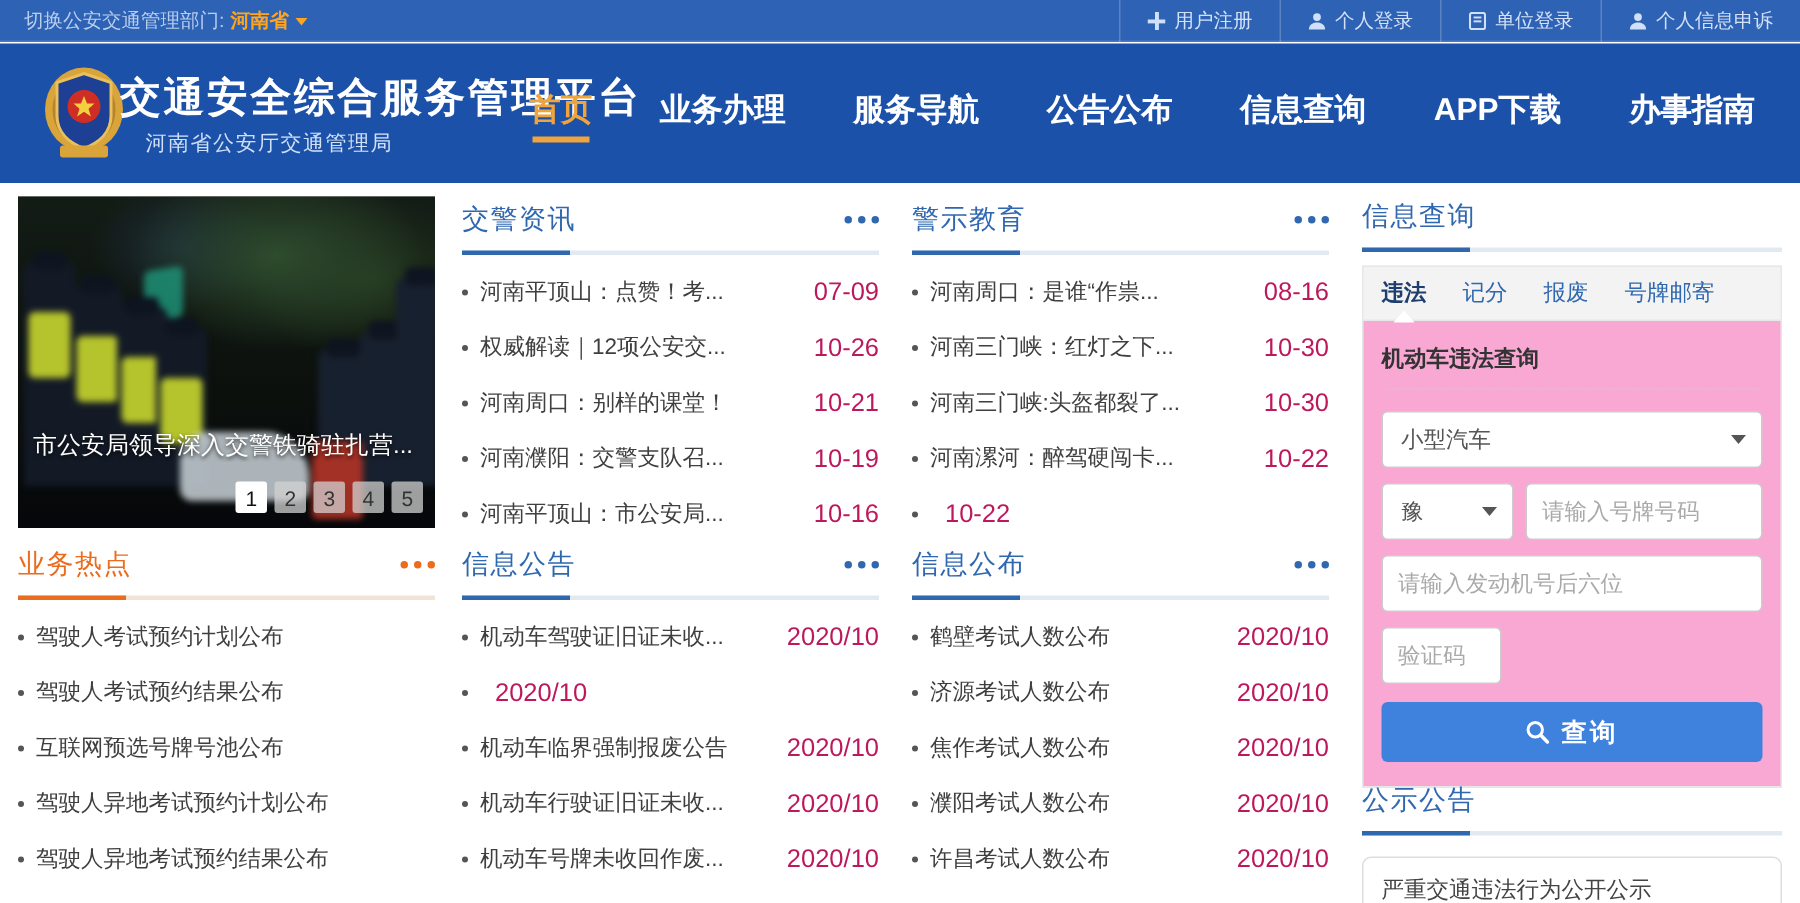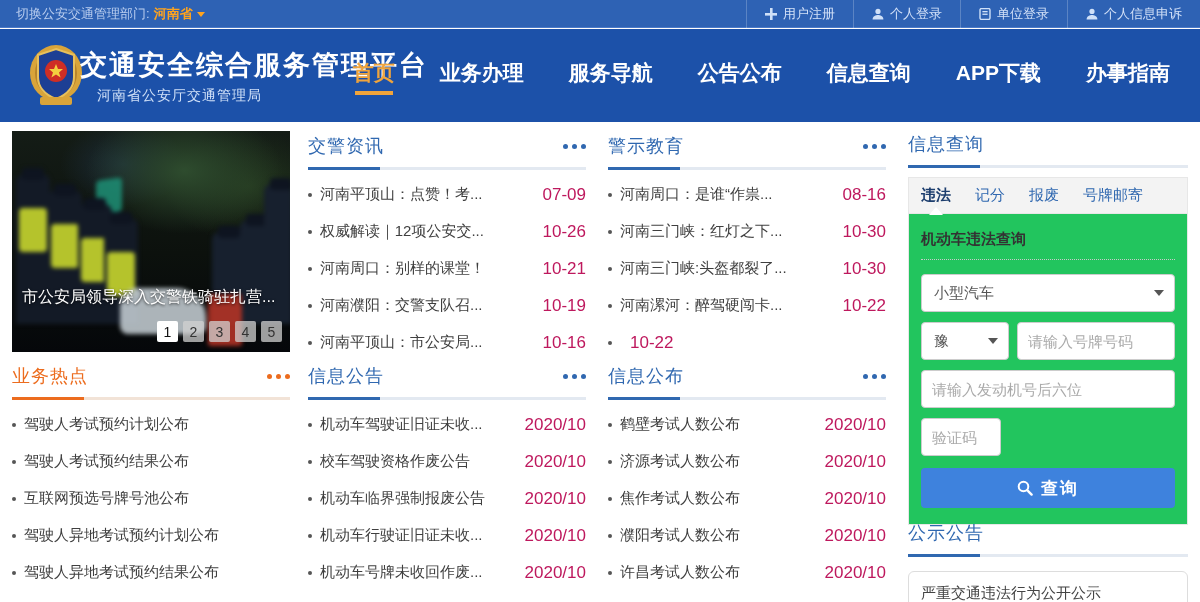--- a/index.html
+++ b/index.html
@@ -73,21 +73,21 @@
     display:flex; align-items:center; justify-content:center; border-radius:2px; cursor:pointer; }
   .page-num.active { background:#ffffff; color:#111; }
 
   
   .sidebar { position:absolute; left:908px; top:131px; width:280px; }
   .tabs { margin-top:9px; height:37px; background:#f3f3f3; border:1px solid #e7e7e7; display:flex; align-items:center; }
   .tab { position:relative; font-size:15px; color:#3068b0; padding:0 12px; cursor:pointer; white-space:nowrap; }
   .tab.active { color:#1d3e6e; font-weight:bold; }
   .tab .notch { position:absolute; left:50%; transform:translateX(-50%); bottom:-10px;
     width:0; height:0; border-left:7px solid transparent; border-right:7px solid transparent; border-bottom:8px solid #ffffff; }
-  .panel-body { border:1px solid #e7e7e7; border-top:none; background:#22c55e; padding:12px 12px 16px; }
+  .panel-body { border:1px solid #e7e7e7; border-top:none; background:#f9a8d4; padding:12px 12px 16px; }
   .form-title { font-size:15px; font-weight:bold; color:#333; padding:4px 0 10px; }
   .dotted { border-top:1px dotted #c9c9c9; margin-bottom:14px; }
   .sel { position:relative; height:38px; border:1px solid #ccc; border-radius:4px; background:#fff;
     display:flex; align-items:center; padding:0 12px; font-size:15px; color:#555; cursor:pointer; }
   .sel .sel-caret { position:absolute; right:10px; width:0; height:0; border-left:5px solid transparent;
     border-right:5px solid transparent; border-top:6px solid #555; }
   .frow { display:flex; gap:8px; margin-top:10px; }
   .sel.prefix { width:88px; flex:none; }
   .inp { height:38px; border:1px solid #ccc; border-radius:4px; padding:0 10px; font-size:15px; color:#333; width:100%;
     font-family:"Liberation Sans","DejaVu Sans",sans-serif; }
@@ -351,21 +351,20 @@
         <i></i>
       </div>
     <ul class="news-list">
       <li class="news-item">
           <i class="bullet"></i>
           <span class="news-text">机动车驾驶证旧证未收...</span>
           <span class="news-date">2020/10</span>
         </li>
       <li class="news-item">
           <i class="bullet"></i>
-          <span class="news-text">校车驾驶资格作废公告</span>
           <span class="news-date">2020/10</span>
         </li>
       <li class="news-item">
           <i class="bullet"></i>
           <span class="news-text">机动车临界强制报废公告</span>
           <span class="news-date">2020/10</span>
         </li>
       <li class="news-item">
           <i class="bullet"></i>
           <span class="news-text">机动车行驶证旧证未收...</span>

